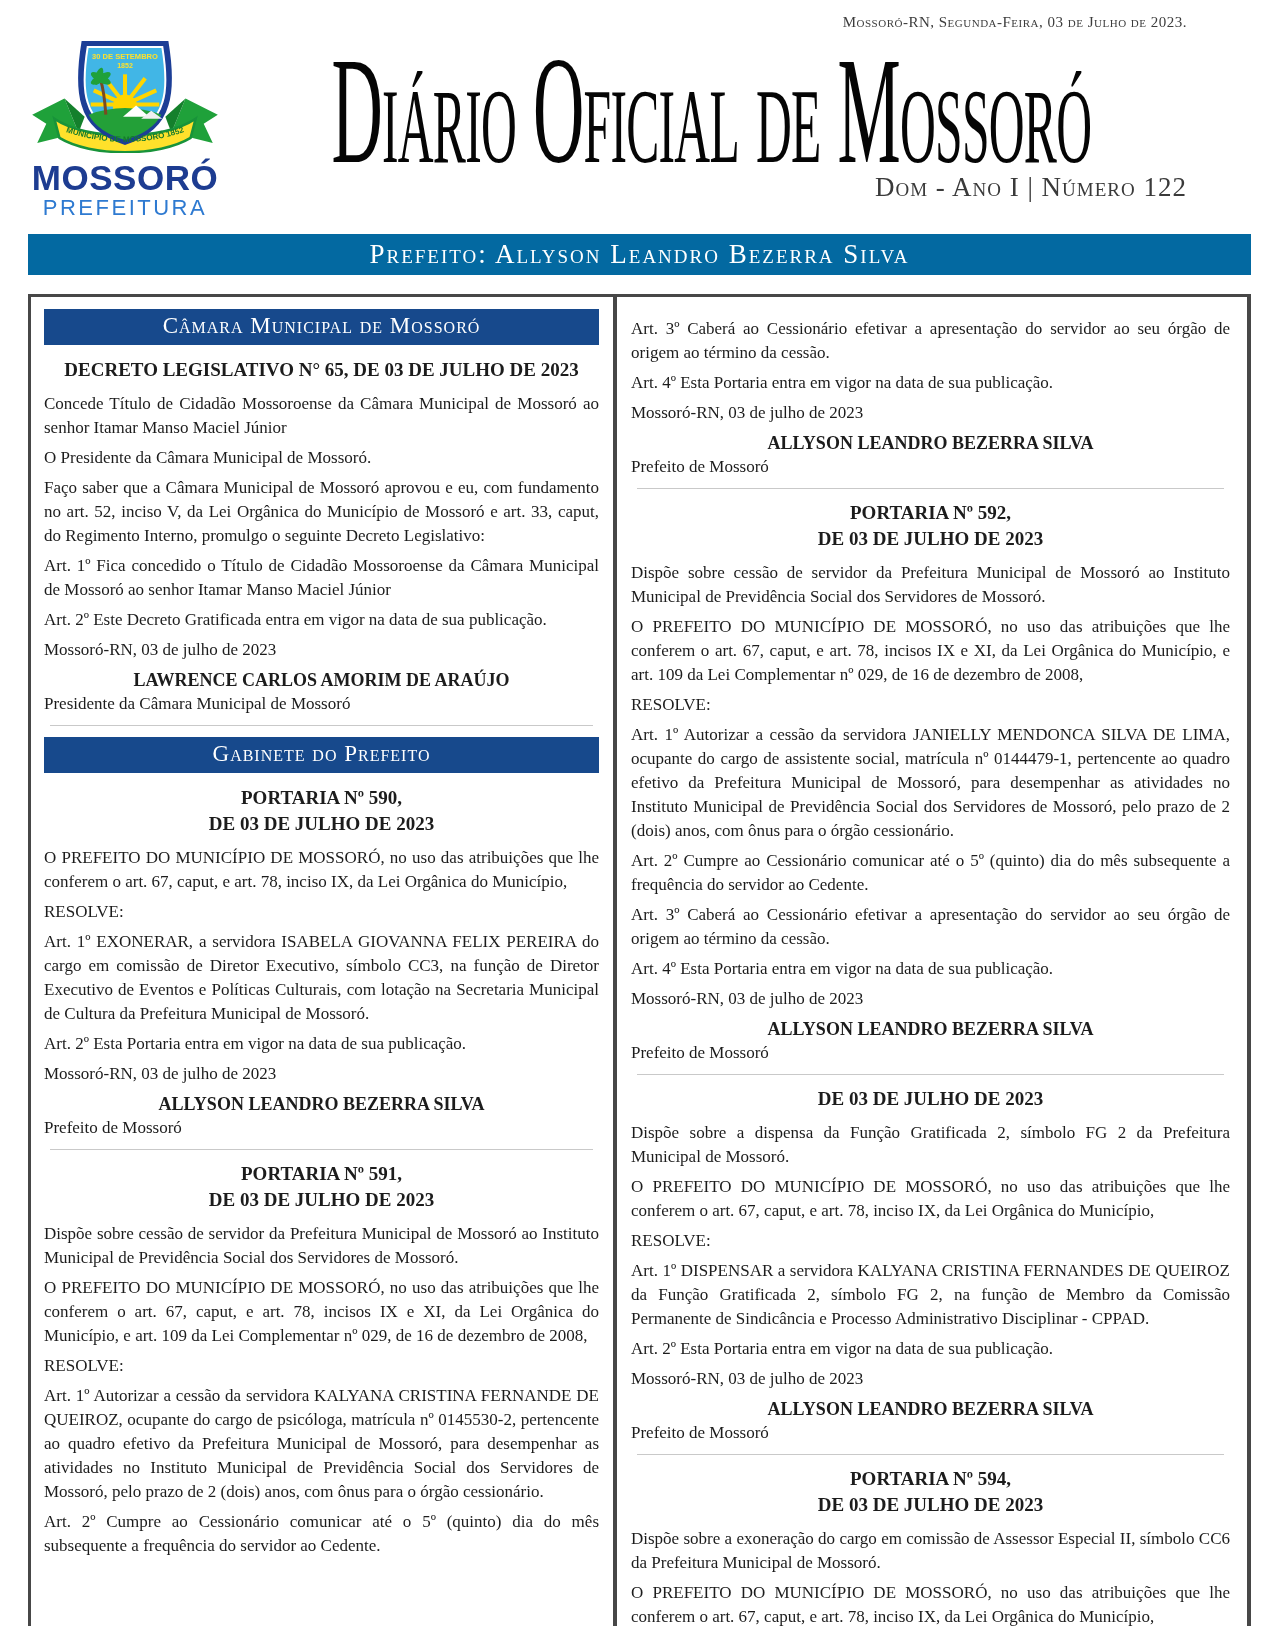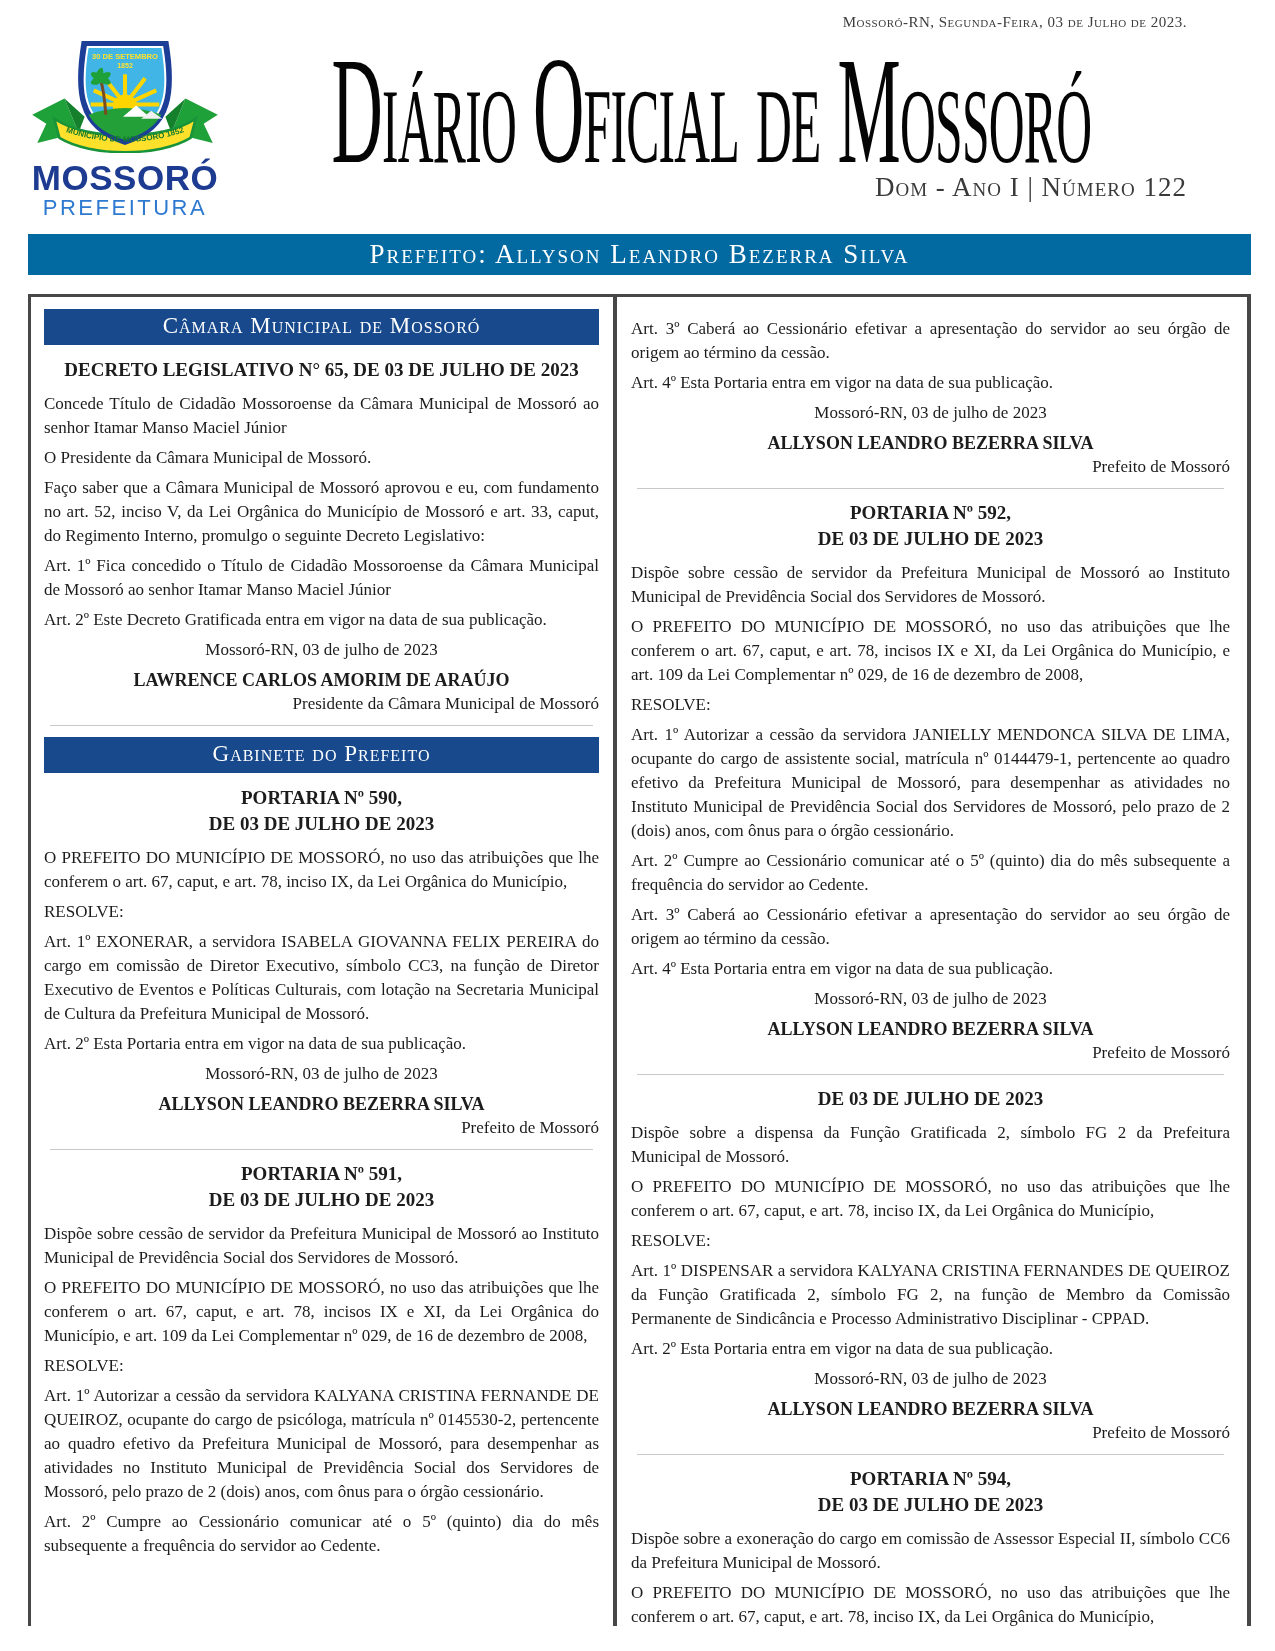--- a/index.html
+++ b/index.html
@@ -32,23 +32,23 @@
          border-top:3px solid #474747;border-right:4px solid #474747;display:flex;}
   .col{box-sizing:border-box;overflow:hidden;font-size:17px;line-height:24px;}
   .col-left{width:585px;border-left:3px solid #474747;padding:12px 14px 0 13px;}
   .col-right{width:634px;border-left:4px solid #474747;padding:12px 17px 0 14px;}
   .col-right > :first-child{margin-top:8px;}
 
   .section{background:#17498c;color:#fff;text-align:center;font-variant:small-caps;
            font-size:23px;letter-spacing:1px;line-height:25px;padding:4px 0 7px;margin:0 0 12px;}
   .title{font-weight:bold;font-size:19px;line-height:26px;text-align:center;margin:10px 0 9px;}
   .p{text-align:justify;margin:0 0 6px;}
-  .center{text-align:center;margin:0 0 6px;}
+  .center{text-align:left;margin:0 0 6px;}
   .sig-name{text-align:center;font-weight:bold;font-size:18px;margin:0;}
-  .sig-role{text-align:right;margin:0 0 2px;}
+  .sig-role{text-align:left;margin:0 0 2px;}
   hr.divider{border:0;border-top:1px solid #c9c9c9;margin:9px 6px 11px;}
 </style>
 </head>
 <body>
 
 <div class="page">
 
   <div class="dateline">Mossoró-RN, Segunda-Feira, 03 de Julho de 2023.</div>
 
   <div class="logo">

